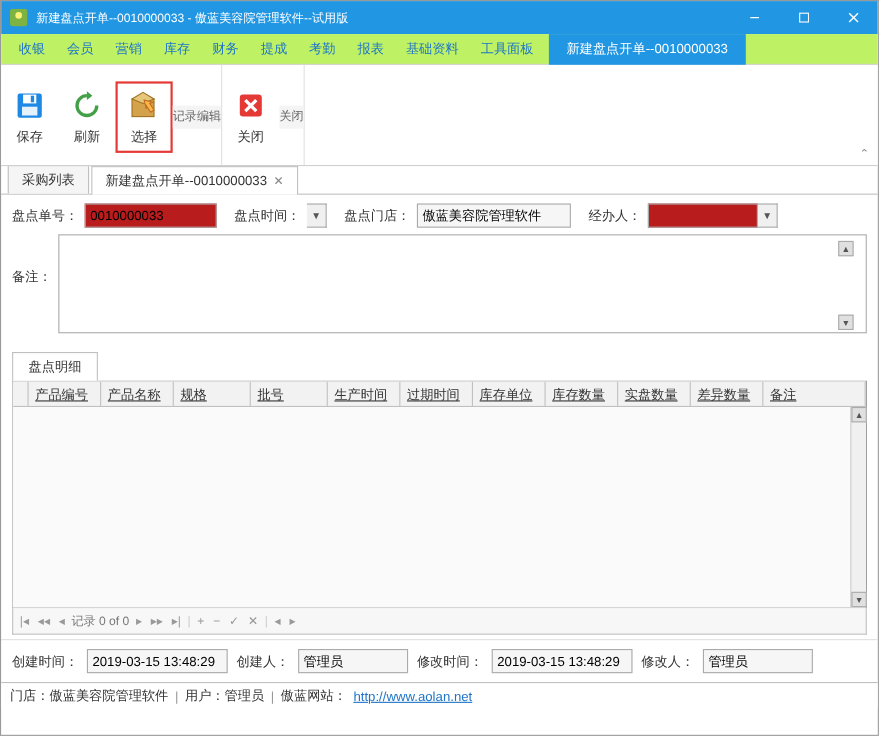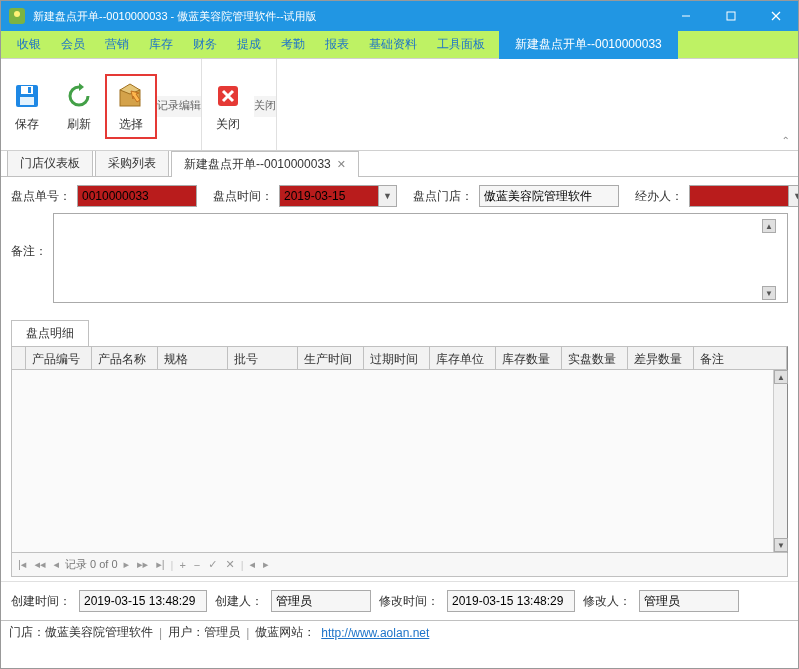--- a/index.html
+++ b/index.html
@@ -39,21 +39,21 @@
   .combo .drop { width: 18px; border: 1px solid #aaa; border-left: none; height: 22px; display: flex; align-items: center; justify-content: center; background: #f0f0f0; font-size: 9px; color: #555; }
   .remarks { width: 100%; height: 90px; border: 1px solid #aaa; resize: none; font-family: inherit; font-size: 12px; padding: 4px; }
   .remarks-scroll { position: absolute; right: 12px; top: 6px; bottom: 6px; width: 14px; }
   .scroll-btn { width: 14px; height: 14px; background: #e0e0e0; border: 1px solid #aaa; font-size: 8px; display: flex; align-items: center; justify-content: center; color: #555; }
   .remarks-wrap { position: relative; flex: 1; }
   
   .detail-tabs { padding: 0 10px; }
   .detail-tab { display: inline-block; padding: 4px 14px; border: 1px solid #c0c0c0; border-bottom: none; background: #fff; font-size: 12px; }
   
   .grid { margin: 0 10px; border: 1px solid #c0c0c0; border-right: 1px solid #888; }
-  .grid-header { display: flex; background: #f2f2f2; border-bottom: 1px solid #c0c0c0; }
+  .grid-header { display: flex; background: #f2f2f2; border-bottom: 1px solid #c0c0c0; text-decoration: underline; }
   .grid-th { padding: 4px 6px; border-right: 1px solid #c0c0c0; font-size: 12px; color: #333; overflow: hidden; white-space: nowrap; height: 22px; }
   .grid-body { height: 182px; background: #fafafa; position: relative; }
   .grid-scroll-v { position: absolute; right: 0; top: 0; bottom: 0; width: 14px; background: #f0f0f0; border-left: 1px solid #ccc; display: flex; flex-direction: column; justify-content: space-between; }
   
   .paginator { height: 24px; margin: 0 10px; display: flex; align-items: center; gap: 4px; border: 1px solid #c0c0c0; border-top: none; background: #f7f7f7; padding: 0 4px; font-size: 11px; color: #777; }
   .pg-btn { color: #999; padding: 0 2px; }
   .pg-sep { color: #ccc; }
   
   .footer-fields { padding: 8px 10px; display: flex; align-items: center; gap: 8px; border-top: 1px solid #e0e0e0; margin-top: 4px; }
   .footer-fields .field-input { background: #f6f6f6; }
@@ -152,38 +152,34 @@
         <span class="ribbon-label">关闭</span>
       </div>
     </div>
     <div class="ribbon-group-label">关闭</div>
   </div>
   <span class="ribbon-caret">⌃</span>
 </div>
 
 <div class="doc-tabs">
   <div class="doc-tab">
-      <span>门店仪表板</span>
-    </div>
-  <div class="doc-tab">
       <span>采购列表</span>
     </div>
   <div class="doc-tab active">
       <span>新建盘点开单--0010000033</span>
       <span class="tab-close">✕</span>
     </div>
 </div>
 
 <div class="form-area">
   <div class="form-row">
     <span class="field-label">盘点单号：</span>
     <input class="field-input" style="width: 120px;" value="0010000033">
     <span class="field-label" style="margin-left:10px">盘点时间：</span>
     <div class="combo">
-      <input class="field-input" style="width: 100px;" value="2019-03-15">
       <div class="drop">▼</div>
     </div>
     <span class="field-label" style="margin-left:10px">盘点门店：</span>
     <input class="field-input" readonly="" style="width: 140px;" value="傲蓝美容院管理软件">
     <span class="field-label" style="margin-left:10px">经办人：</span>
     <div class="combo">
       <input class="field-input" style="width: 100px;" value="">
       <div class="drop">▼</div>
     </div>
   </div>

